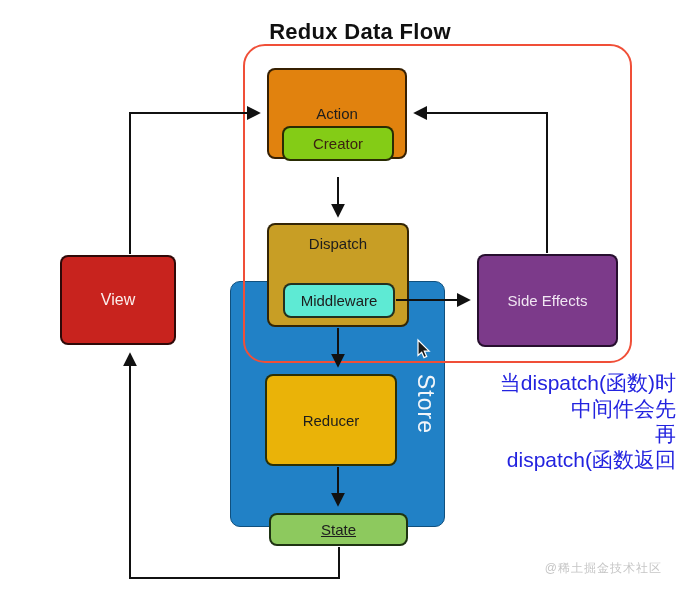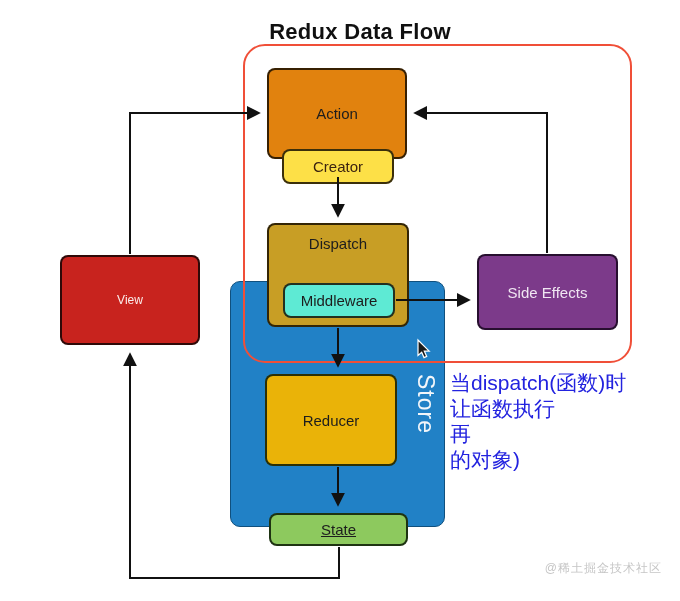--- a/index.html
+++ b/index.html
@@ -22,31 +22,31 @@
   }
   #store-label{
     position:absolute;left:412px;top:374px;
     writing-mode:vertical-rl;color:#f2f6fa;font-size:23px;letter-spacing:1px;
   }
   #highlight-outline{
     position:absolute;left:243px;top:44px;width:389px;height:319px;box-sizing:border-box;
     border:2px solid #F04F38;border-radius:22px;background:transparent;
   }
   #action-box{left:267px;top:68px;width:140px;height:91px;background:#E1820E;}
-  #creator-box{left:282px;top:149px;width:112px;height:35px;background:#fde047;color:#3c2410;}
+  #creator-box{left:282px;top:126px;width:112px;height:35px;background:#84cc16;color:#3c2410;}
   #dispatch-box{left:267px;top:223px;width:142px;height:104px;background:#C89E25;align-items:flex-start;}
   #dispatch-box .lbl{margin-top:10px;}
   #middleware-box{left:283px;top:283px;width:112px;height:35px;background:#5eead4;}
-  #view-box{left:60px;top:255px;width:140px;height:90px;background:#C8231E;color:#fbeeec;font-size:12px;border-color:rgba(20,5,5,.85);}
-  #side-effects-box{left:477px;top:254px;width:141px;height:76px;background:#7C3A8A;color:#f0e6f2;border-color:rgba(25,8,30,.85);}
+  #view-box{left:60px;top:255px;width:116px;height:90px;background:#C8231E;color:#fbeeec;font-size:16px;border-color:rgba(20,5,5,.85);}
+  #side-effects-box{left:477px;top:254px;width:141px;height:93px;background:#7C3A8A;color:#f0e6f2;border-color:rgba(25,8,30,.85);}
   #reducer-box{left:265px;top:374px;width:132px;height:92px;background:#eab308;border-color:rgba(10,25,5,.85);}
   #state-box{left:269px;top:513px;width:139px;height:33px;background:#8DC95E;border-color:rgba(10,25,5,.85);text-decoration:underline;}
   #arrow-layer{position:absolute;left:0;top:0;width:680px;height:601px;pointer-events:none;}
   #annotation{
-    position:absolute;left:450px;top:370px;width:226px;text-align:left;
+    position:absolute;left:450px;top:370px;width:226px;text-align:right;
     color:#2323DF;font-size:21px;line-height:25.5px;font-weight:500;
   }
   #watermark{
     position:absolute;right:18px;top:560px;font-size:12px;color:#c6c6c6;letter-spacing:1px;
   }
 </style>
 </head>
 <body>
 
 <div id="canvas">
@@ -99,20 +99,20 @@
       <polyline points="338,467 338,504" marker-end="url(#ah)"></polyline>
       <polyline points="339,547 339,578 130,578 130,355" marker-end="url(#ah)"></polyline>
     </g>
     <g transform="translate(418,340)">
       <path d="M0,0 L0,15.4 L3.7,12.2 L6,17.6 L8.7,16.4 L6.3,11.1 L11.2,11.1 Z" fill="#1a1a1a" stroke="#ffffff" stroke-width="1.2"></path>
     </g>
   </svg>
 
   <div id="annotation">
     <div>当dispatch(函数)时</div>
-    <div>让函数执行</div>
+    <div>中间件会先</div>
     <div>再</div>
-    <div>的对象)</div>
+    <div>dispatch(函数返回</div>
   </div>
 
   <div id="watermark">@稀土掘金技术社区</div>
 
 </div>
 
 </body></html>

